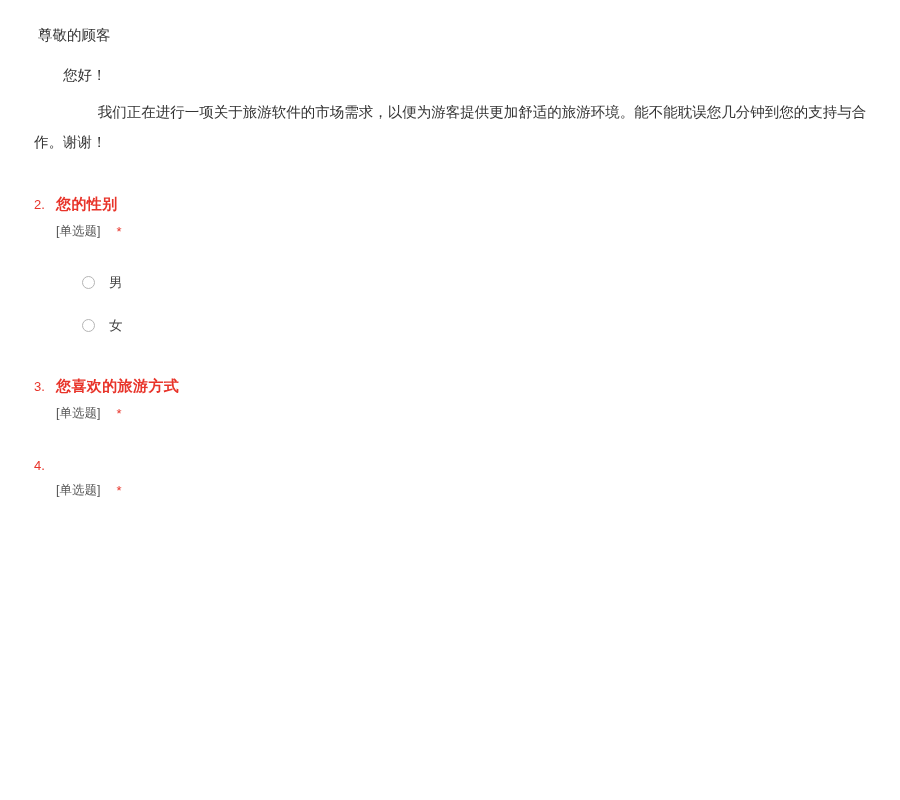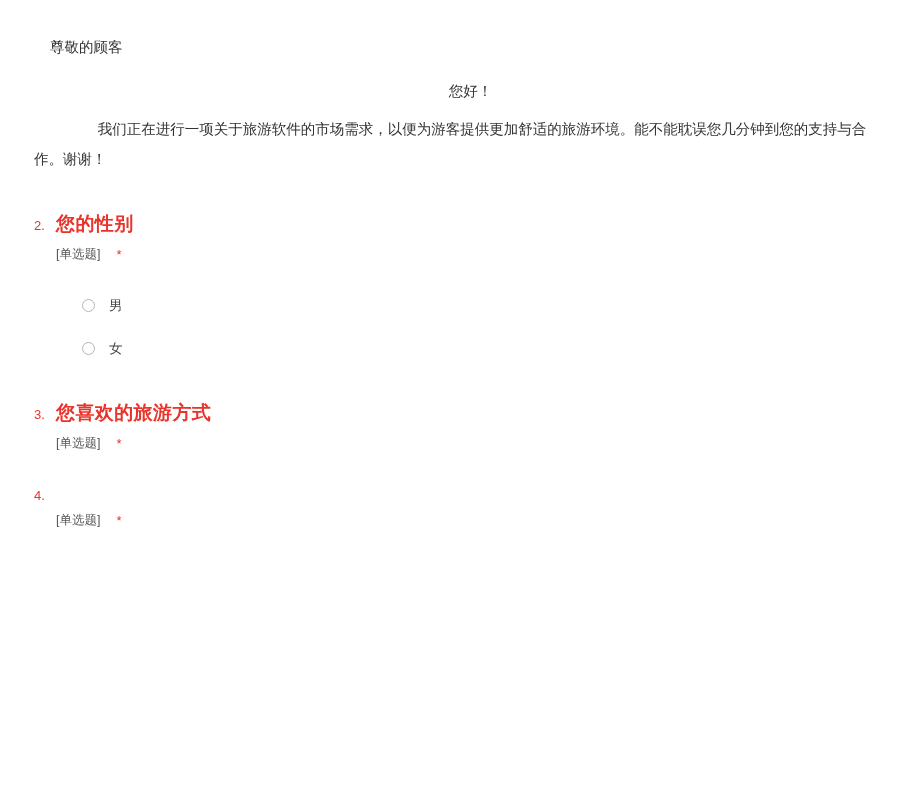--- a/index.html
+++ b/index.html
@@ -22,49 +22,49 @@
     padding: 18px 22px 0 34px;
   }
 
   
   .intro {
     font-size: 14.5px;
     line-height: 1.9;
     color: #333333;
   }
   .intro-line-1 {
-    margin: 16px;
+    margin: 4px;
   }
   .intro-line-2 {
     margin: 12px 0 0 0;
     text-indent: 2em;
-    text-align: center;
   }
   .intro-body {
     margin: 10px 0 16px 0;
     text-indent: 4.4em;
     line-height: 2.05;
+    font-family: Liberation Mono, monospace;
   }
 
   
   .question {
     margin-top: 36px;
   }
   .q-head {
     display: flex;
     align-items: baseline;
   }
   .q-index {
     font-size: 13px;
     color: #e8342a;
     width: 22px;
     flex: 0 0 22px;
   }
   .q-title {
-    font-size: 19px;
+    font-size: 15px;
     font-weight: bold;
     color: #e8342a;
     letter-spacing: 0.4px;
   }
   .q-meta {
     margin-left: 22px;
     margin-top: 9px;
     font-size: 12.5px;
     color: #555555;
     display: flex;

